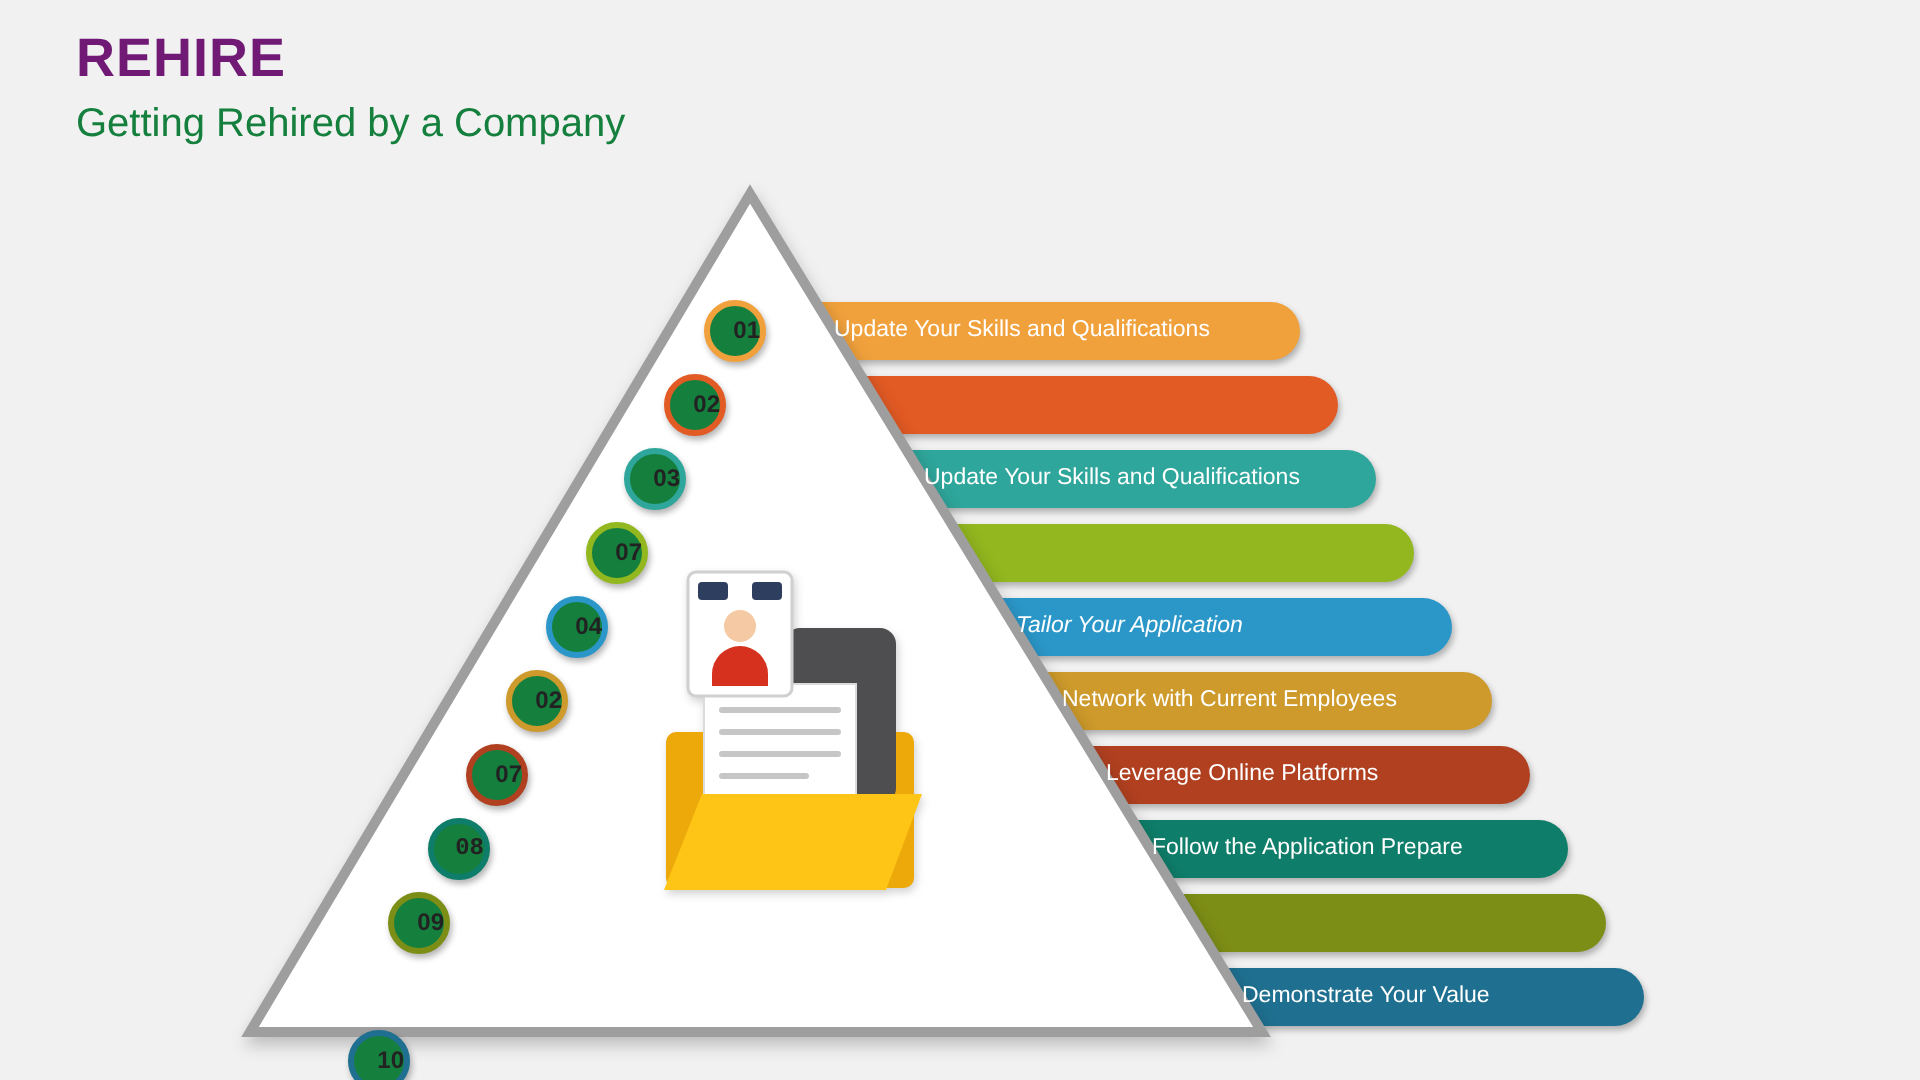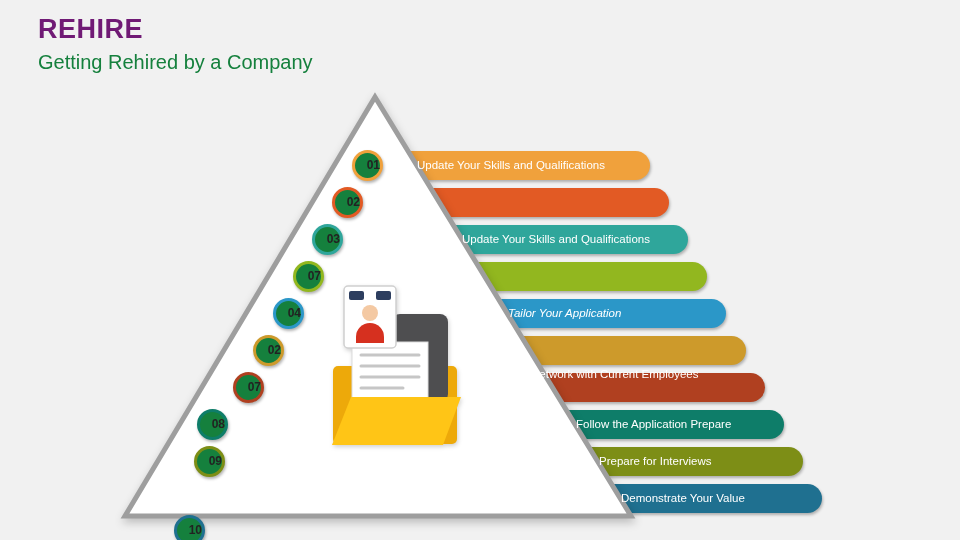--- a/index.html
+++ b/index.html
@@ -52,29 +52,29 @@
       <div class="badge" style="top: 187px; left: 332px; border-color: rgb(226, 90, 36);">02</div>
       <div class="bar" style="top: 225px; left: 328px; width: 360px; background: rgb(47, 166, 155);"></div>
       <div class="bar-label" style="top: 225px; left: 462px; width: 214px;">Update Your Skills and Qualifications</div>
       <div class="badge" style="top: 224px; left: 312px; border-color: rgb(47, 166, 155);">03</div>
       <div class="bar" style="top: 262px; left: 309px; width: 398px; background: rgb(146, 183, 31);"></div>
       <div class="badge" style="top: 261px; left: 293px; border-color: rgb(146, 183, 31);">07</div>
       <div class="bar" style="top: 299px; left: 289px; width: 437px; background: rgb(43, 151, 200);"></div>
       <div class="bar-label" style="top: 299px; left: 508px; width: 206px; font-style: italic;">Tailor Your Application</div>
       <div class="badge" style="top: 298px; left: 273px; border-color: rgb(43, 151, 200);">04</div>
       <div class="bar" style="top: 336px; left: 269px; width: 477px; background: rgb(205, 154, 43);"></div>
-      <div class="bar-label" style="top: 336px; left: 531px; width: 203px; margin-top: 24px;">Network with Current Employees</div>
+      <div class="bar-label" style="top: 336px; left: 531px; width: 203px;">Network with Current Employees</div>
       <div class="badge" style="top: 335px; left: 253px; border-color: rgb(205, 154, 43);">02</div>
       <div class="bar" style="top: 373px; left: 249px; width: 516px; background: rgb(176, 64, 32);"></div>
+      <div class="bar-label" style="top: 373px; left: 553px; width: 200px;">Leverage Online Platforms</div>
       <div class="badge" style="top: 372px; left: 233px; border-color: rgb(176, 64, 32);">07</div>
       <div class="bar" style="top: 410px; left: 229px; width: 555px; background: rgb(14, 125, 105);"></div>
       <div class="bar-label" style="top: 410px; left: 576px; width: 196px;">Follow the Application Prepare</div>
-      <div class="badge" style="top: 409px; left: 197px; border-color: rgb(14, 125, 105);">08</div>
+      <div class="badge" style="top: 409px; left: 214px; border-color: rgb(14, 125, 105); font-family: Liberation Mono, monospace;">08</div>
       <div class="bar" style="top: 447px; left: 210px; width: 593px; background: rgb(125, 142, 22);"></div>
-      <div class="bar-label" style="top: 447px; left: 599px; width: 192px;">Prepare for Interviews</div>
       <div class="badge" style="top: 446px; left: 194px; border-color: rgb(125, 142, 22);">09</div>
       <div class="bar" style="top: 484px; left: 190px; width: 632px; background: rgb(31, 112, 144);"></div>
       <div class="bar-label" style="top: 484px; left: 621px; width: 189px;">Demonstrate Your Value</div>
       <div class="badge" style="top: 483px; left: 174px; border-color: rgb(31, 112, 144); margin-top: 32px;">10</div>
     </div>
 
   <svg class="tri-svg" width="960" height="540" viewBox="0 0 960 540">
     <polygon points="375,97 125,516 631,516" fill="#ffffff" stroke="#9e9e9e" stroke-width="5"></polygon>
   </svg>
 

